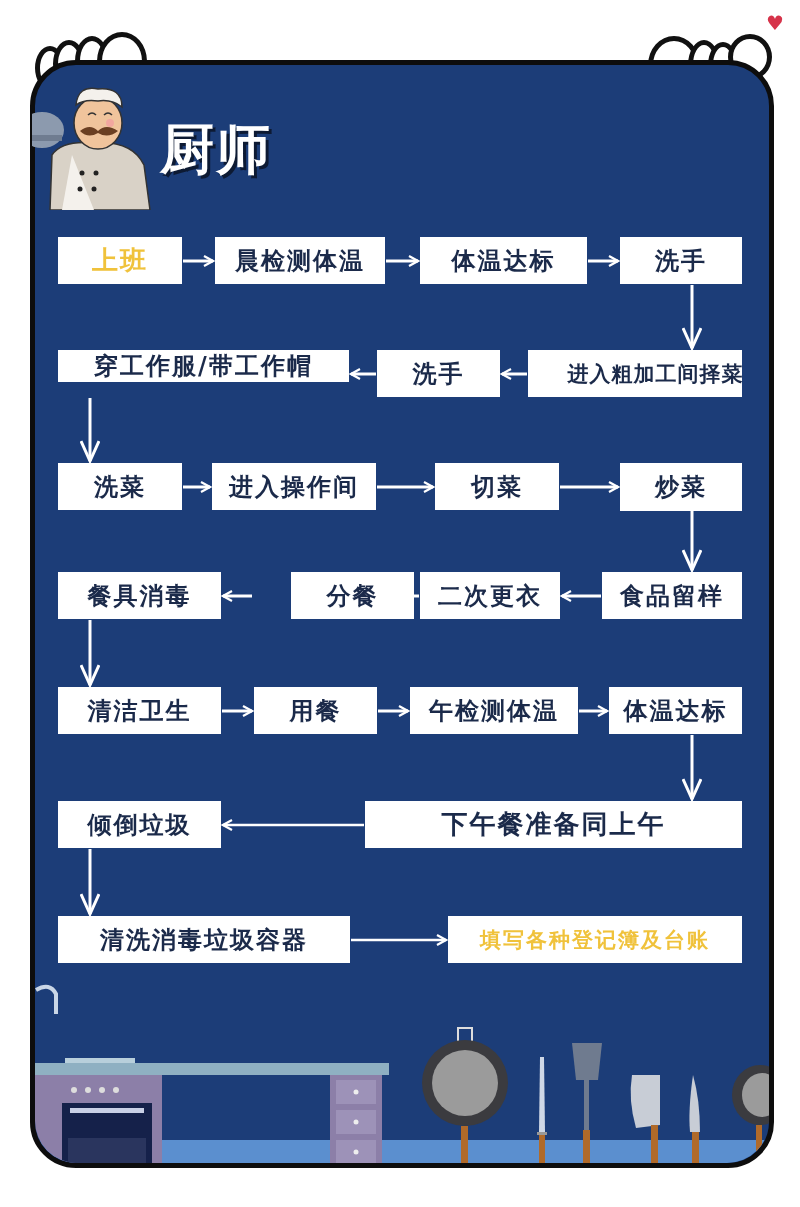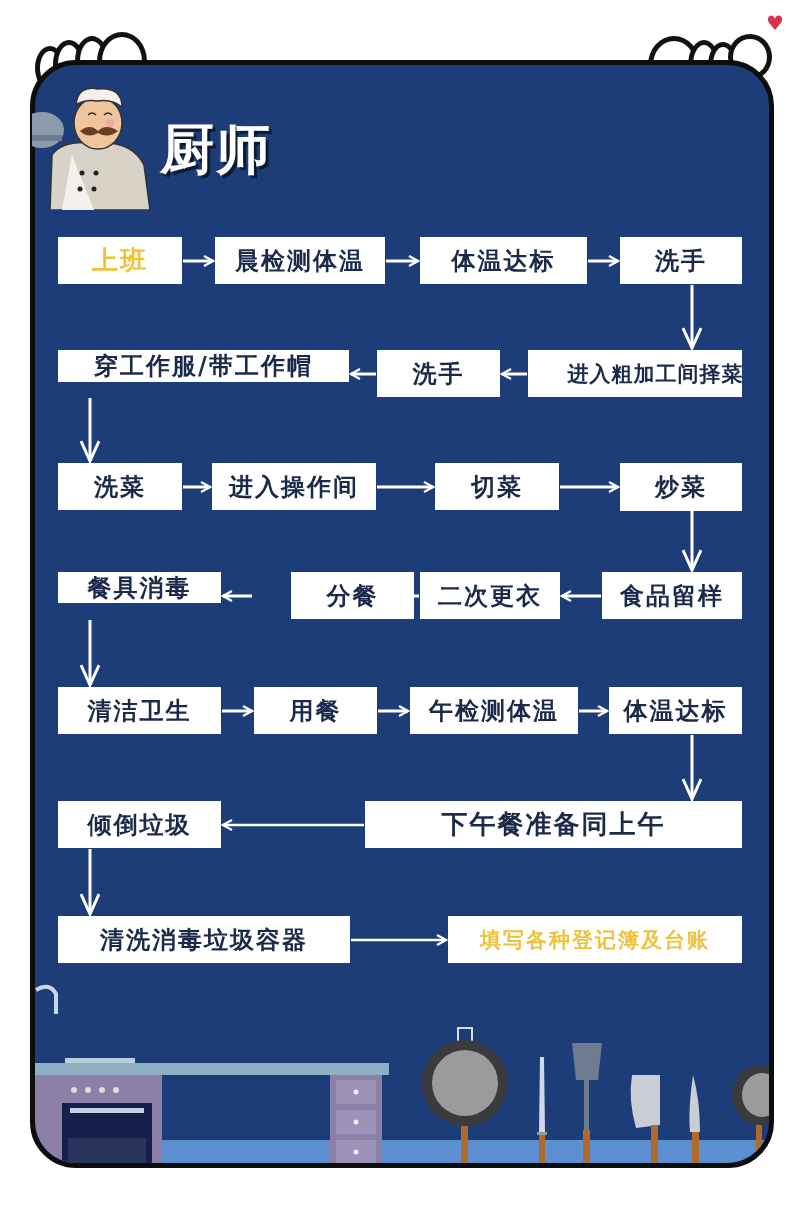--- a/index.html
+++ b/index.html
@@ -77,21 +77,21 @@
 
 <div class="box" style="left:58px;top:350px;width:291px;height:32px;">穿工作服/带工作帽</div>
 <div class="box" style="left:377px;top:350px;width:123px;height:47px;">洗手</div>
 <div class="box" style="left:528px;top:350px;width:214px;height:47px;font-size:21px;letter-spacing:1px;padding-left:41px;">进入粗加工间择菜</div>
 
 <div class="box" style="left:58px;top:463px;width:124px;height:47px;">洗菜</div>
 <div class="box" style="left:212px;top:463px;width:164px;height:47px;">进入操作间</div>
 <div class="box" style="left:435px;top:463px;width:124px;height:47px;">切菜</div>
 <div class="box" style="left:620px;top:463px;width:122px;height:48px;">炒菜</div>
 
-<div class="box" style="left:58px;top:572px;width:163px;height:31px;">餐具消毒</div>
+<div class="box" style="left:58px;top:572px;width:163px;height:47px;">餐具消毒</div>
 <div class="box" style="left:253px;top:572px;width:123px;height:47px;margin-left:38px;">分餐</div>
 <div class="box" style="left:420px;top:572px;width:140px;height:47px;">二次更衣</div>
 <div class="box" style="left:602px;top:572px;width:140px;height:47px;">食品留样</div>
 
 <div class="box" style="left:58px;top:687px;width:163px;height:47px;">清洁卫生</div>
 <div class="box" style="left:254px;top:687px;width:123px;height:47px;">用餐</div>
 <div class="box" style="left:410px;top:687px;width:168px;height:47px;">午检测体温</div>
 <div class="box" style="left:609px;top:687px;width:133px;height:47px;">体温达标</div>
 
 <div class="box" style="left:58px;top:801px;width:163px;height:47px;">倾倒垃圾</div>

